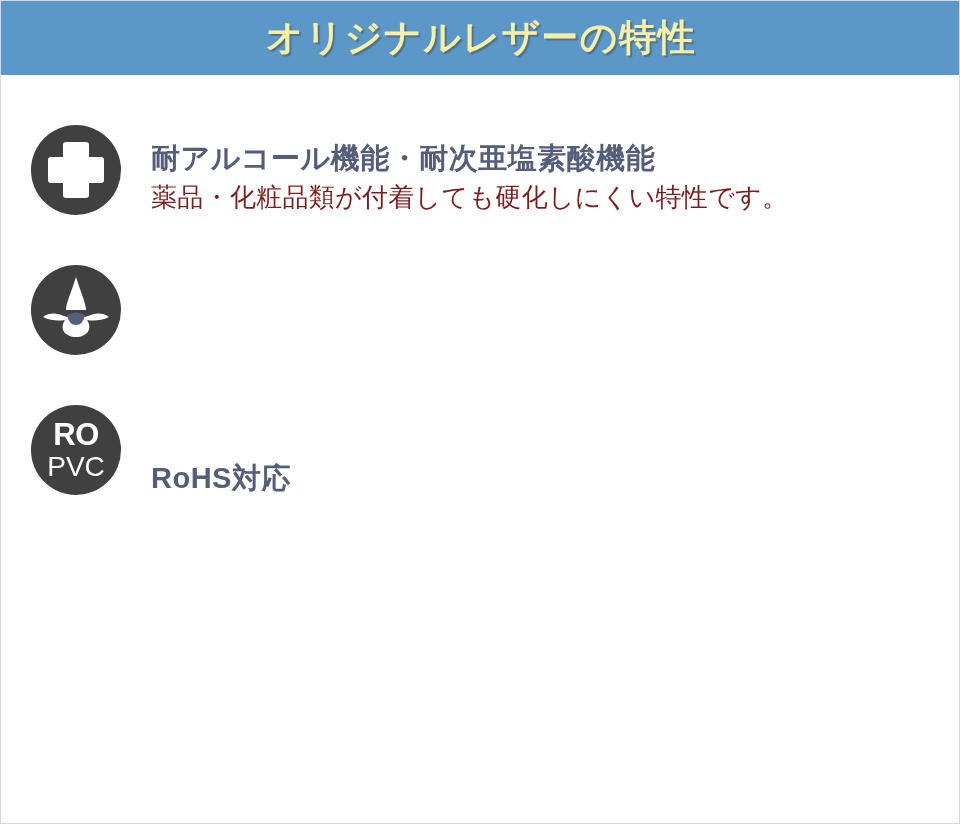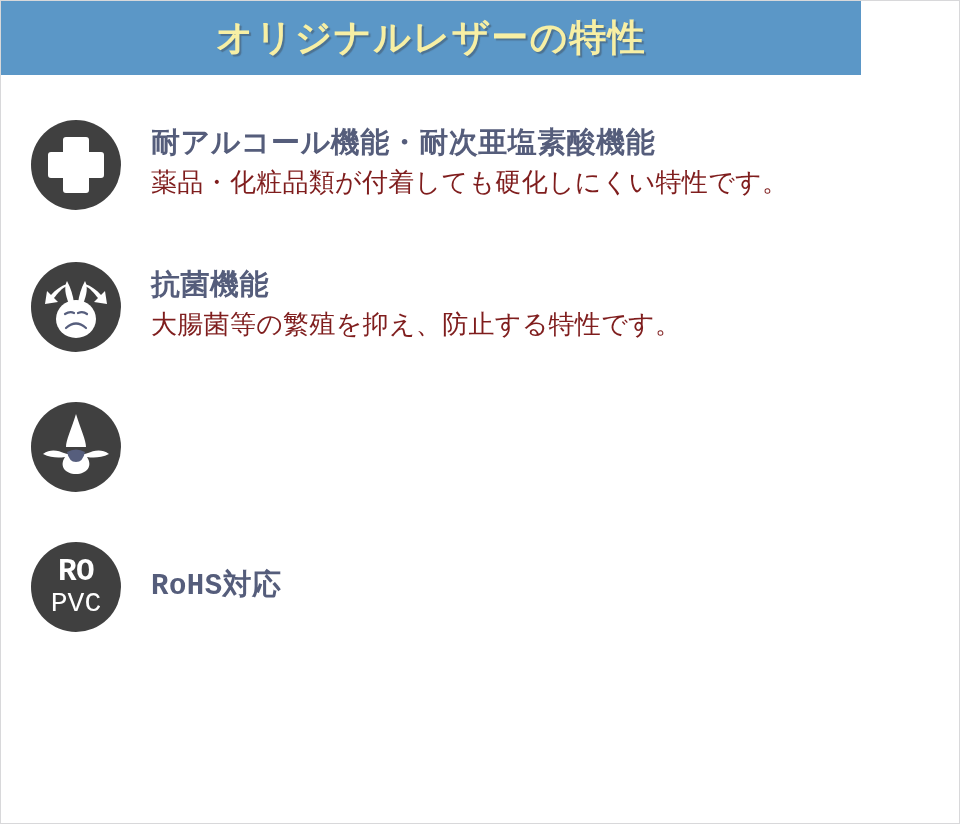--- a/index.html
+++ b/index.html
@@ -20,21 +20,21 @@
     background: #ffffff;
     border: 1px solid #d8d8da;
     overflow: hidden;
   }
 
   
   .header {
     position: absolute;
     left: 0;
     top: 0;
-    width: 860px;
+    width: 960px;
     height: 74px;
     background: #5b97c7;
     display: flex;
     align-items: center;
     justify-content: center;
   }
   .header-title {
     font-size: 37px;
     font-weight: bold;
     color: #f7efa4;
@@ -47,22 +47,21 @@
   .features {
     position: absolute;
     left: 0;
     top: 74px;
     width: 960px;
   }
   .feature-row {
     position: relative;
     height: 140px;
     display: flex;
-    align-items: center;
-    font-family: Liberation Mono, monospace;
+    align-items: flex-end;
   }
   .icon-wrap {
     width: 150px;
     flex: 0 0 150px;
     display: flex;
     justify-content: center;
     padding-top: 44px;
   }
   .icon-circle {
     position: relative;
@@ -150,48 +149,20 @@
             <path d="M35 17 h20 a3 3 0 0 1 3 3 v12 h12 a3 3 0 0 1 3 3 v20 a3 3 0 0 1 -3 3 h-12 v12 a3 3 0 0 1 -3 3 h-20 a3 3 0 0 1 -3 -3 v-12 h-12 a3 3 0 0 1 -3 -3 v-20 a3 3 0 0 1 3 -3 h12 v-12 a3 3 0 0 1 3 -3 z" fill="#ffffff"></path>
           </svg>
         </div>
       </div>
       <div class="texts">
         <p class="feature-title">耐アルコール機能・耐次亜塩素酸機能</p>
         <p class="feature-desc">薬品・化粧品類が付着しても硬化しにくい特性です。</p>
       </div>
     </div>
 
-    <div class="feature-row">
-      <div class="icon-wrap">
-        <div class="icon-circle">
-          <svg viewBox="0 0 90 90" aria-hidden="true">
-            <g fill="#ffffff">
-
-              <ellipse cx="45" cy="57" rx="20" ry="19"></ellipse>
-
-              <path d="M38 42 C34 32 33 25 36 19 C40 26 42 34 43 41 Z"></path>
-              <path d="M52 42 C56 32 57 25 54 19 C50 26 48 34 47 41 Z"></path>
-
-              <path d="M36 22 C30 24 24 28 20 33 L16 29 L14 42 L27 40 L23 36 C27 31 31 26 36 24 Z"></path>
-
-              <path d="M54 22 C60 24 66 28 70 33 L74 29 L76 42 L63 40 L67 36 C63 31 59 26 54 24 Z"></path>
-            </g>
-            <g fill="none" stroke="#565e7d" stroke-width="2.2" stroke-linecap="round">
-              <path d="M34 52 q5 -3 9 -1"></path>
-              <path d="M47 51 q5 -2 9 1"></path>
-              <path d="M35 66 q10 -9 20 0"></path>
-            </g>
-          </svg>
-        </div>
-      </div>
-      <div class="texts">
-        <p class="feature-title">抗菌機能</p>
-        <p class="feature-desc">大腸菌等の繁殖を抑え、防止する特性です。</p>
-      </div>
-    </div>
 
     <div class="feature-row">
       <div class="icon-wrap">
         <div class="icon-circle">
           <svg viewBox="0 0 90 90" aria-hidden="true">
             <g fill="#ffffff">
 
               <path d="M45 12 C50 28 55 38 55 45 L35 45 C35 38 40 28 45 12 Z"></path>
 
               <path d="M12 52 C20 46 28 49 33 51 C38 53 52 53 57 51 C62 49 70 46 78 52 C70 56 62 56 56 55 C62 64 56 72 45 72 C34 72 28 64 34 55 C28 56 20 56 12 52 Z"></path>

